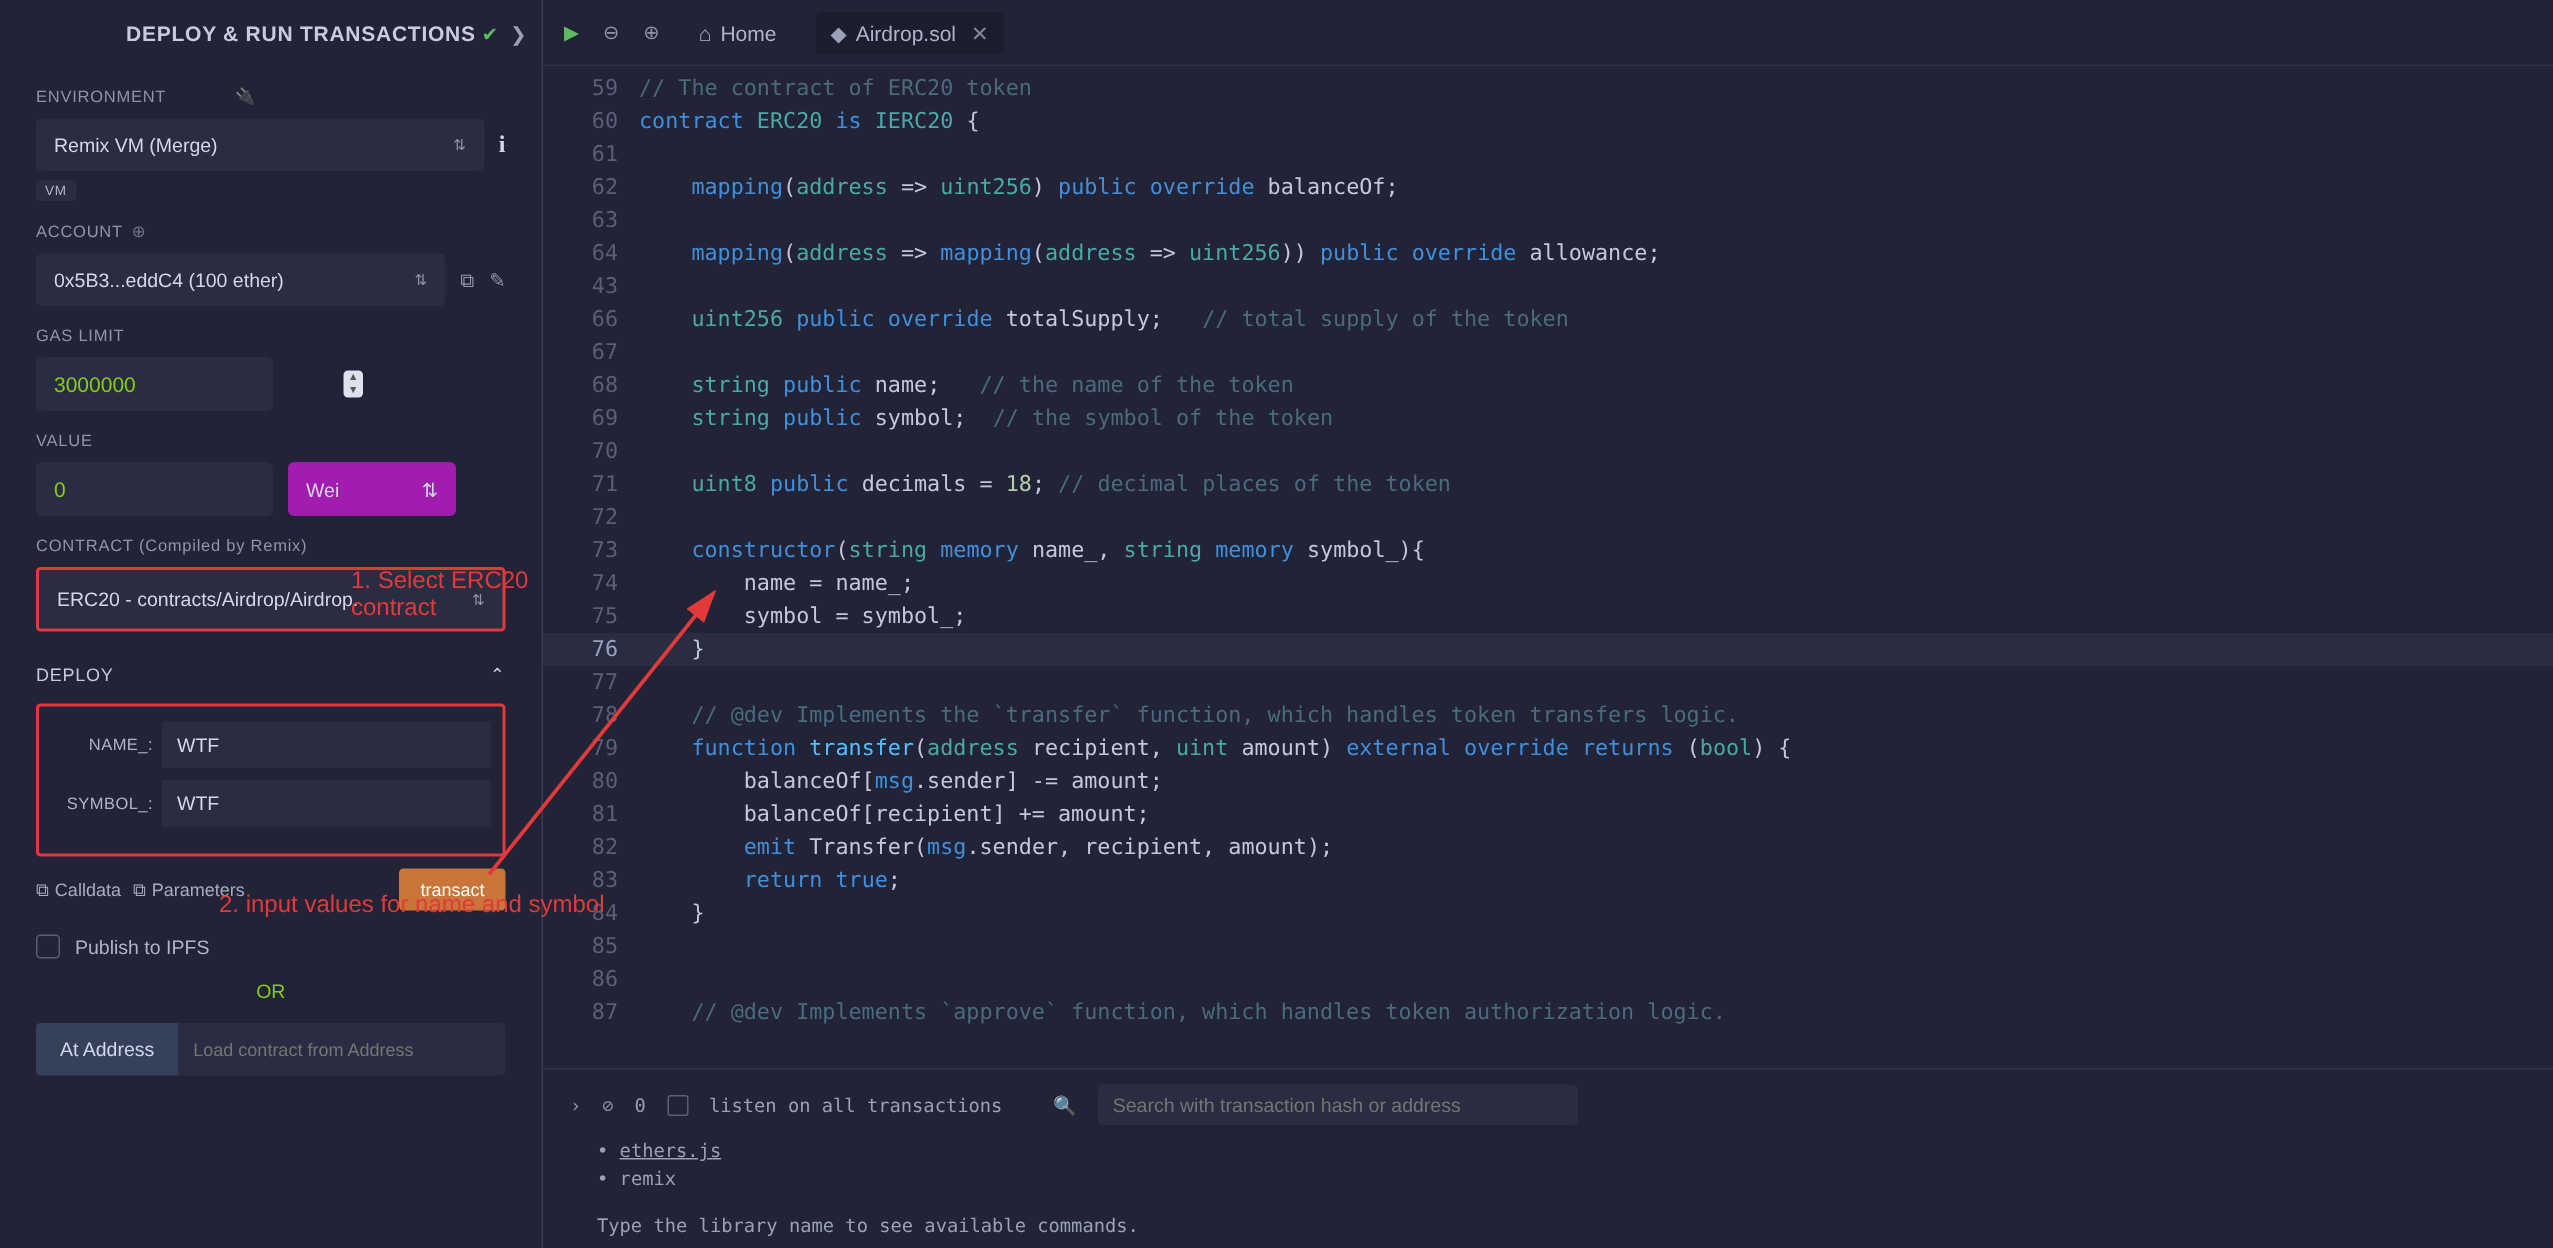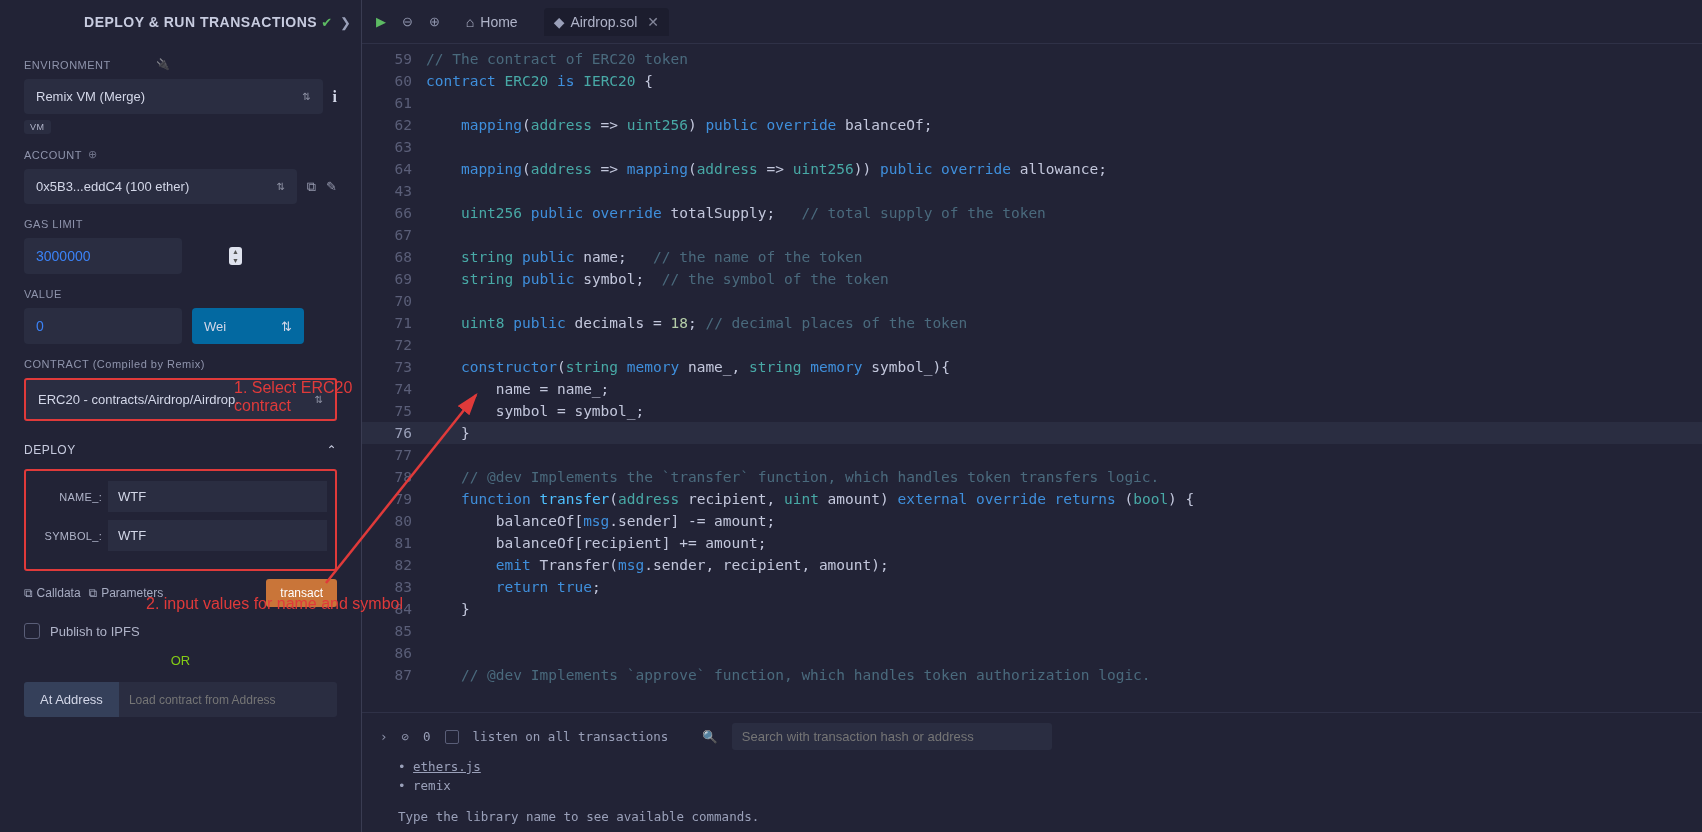--- a/index.html
+++ b/index.html
@@ -15,25 +15,25 @@
 .field-label:first-child { margin-top: 0; gap: 40px; }
 .plug-icon { margin-left: 6px; opacity: 0.6; }
 .plus-icon { margin-left: 6px; opacity: 0.7; }
 .select-row { display: flex; align-items: center; gap: 10px; }
 .select-box { background: #2a2d41; color: #d3d7e8; border: none; padding: 10px 12px; border-radius: 4px; flex: 1; position: relative; display: flex; align-items: center; justify-content: space-between; cursor: pointer; }
 .select-box .updown { opacity: 0.6; font-size: 10px; }
 .info-icon { color: #d3d7e8; font-weight: bold; font-family: serif; font-size: 16px; }
 .vm-badge { display: inline-block; background: #2a2d41; color: #b0b4c9; font-size: 9px; padding: 2px 6px; border-radius: 3px; margin-top: 6px; letter-spacing: 0.5px; }
 .icon-btn { color: #b0b4c9; cursor: pointer; opacity: 0.8; }
 .input-number-wrap { display: flex; align-items: center; background: #2a2d41; border-radius: 4px; width: 158px; }
-.input-number { background: transparent; border: none; color: #3b82f6; padding: 10px 12px; flex: 1; font-size: 14px; outline: none; }
+.input-number { background: transparent; border: none; color: #84cc16; padding: 10px 12px; flex: 1; font-size: 14px; outline: none; }
 .stepper { display: flex; flex-direction: column; background: #dfe2ee; border-radius: 3px; margin-right: 4px; }
 .stepper span { font-size: 7px; color: #555; padding: 1px 3px; cursor: pointer; line-height: 1; }
 .value-row { display: flex; gap: 10px; }
-.value-unit { background: #0369a1; color: #d3d7e8; border: none; padding: 10px 12px; border-radius: 4px; width: 112px; display: flex; justify-content: space-between; align-items: center; }
+.value-unit { background: #a21caf; color: #d3d7e8; border: none; padding: 10px 12px; border-radius: 4px; width: 112px; display: flex; justify-content: space-between; align-items: center; }
 .contract-note { font-size: 11px; color: #8f94ac; }
 .red-box { border: 2px solid #e03a3a; border-radius: 3px; }
 .contract-select { margin-top: 6px; }
 .deploy-header { display: flex; justify-content: space-between; align-items: center; margin-top: 22px; }
 .deploy-header span { color: #c7cbdf; font-size: 12px; letter-spacing: 0.5px; }
 .deploy-params { margin-top: 12px; padding: 10px 8px; }
 .param-row { display: flex; align-items: center; margin-bottom: 8px; }
 .param-label { width: 68px; text-align: right; color: #b0b4c9; font-size: 11px; margin-right: 6px; letter-spacing: 0.3px; }
 .param-input { flex: 1; background: #2a2d41; border: none; color: #d3d7e8; padding: 8px 10px; font-size: 13px; outline: none; }
 .deploy-actions { display: flex; align-items: center; gap: 8px; margin-top: 8px; }

